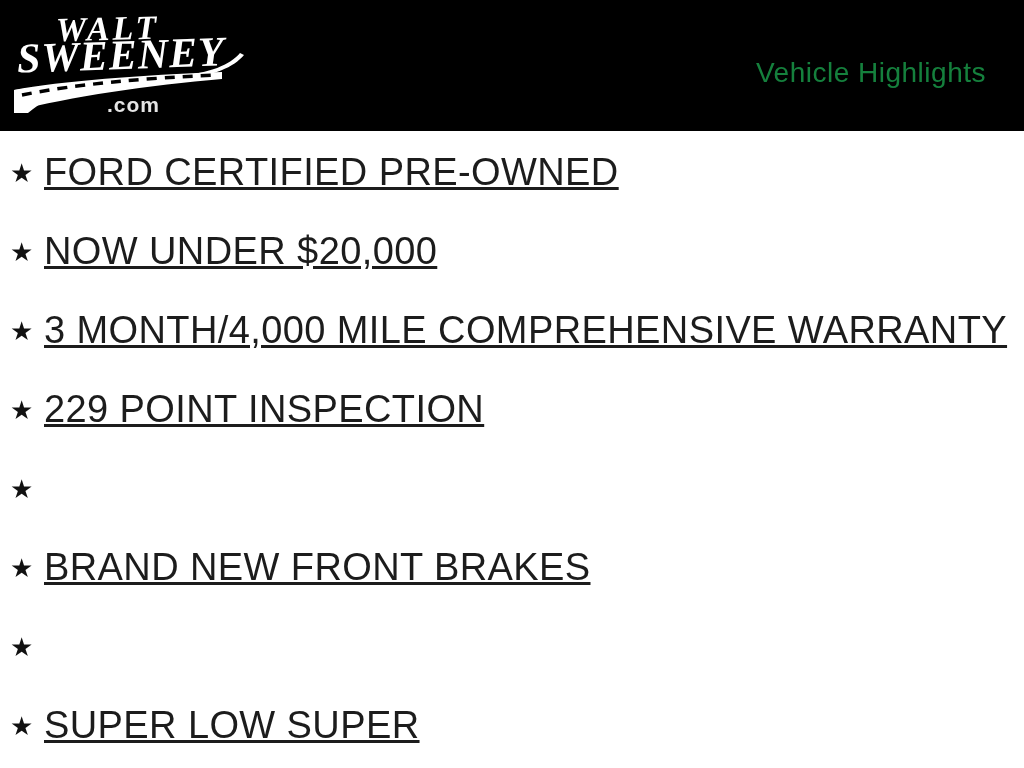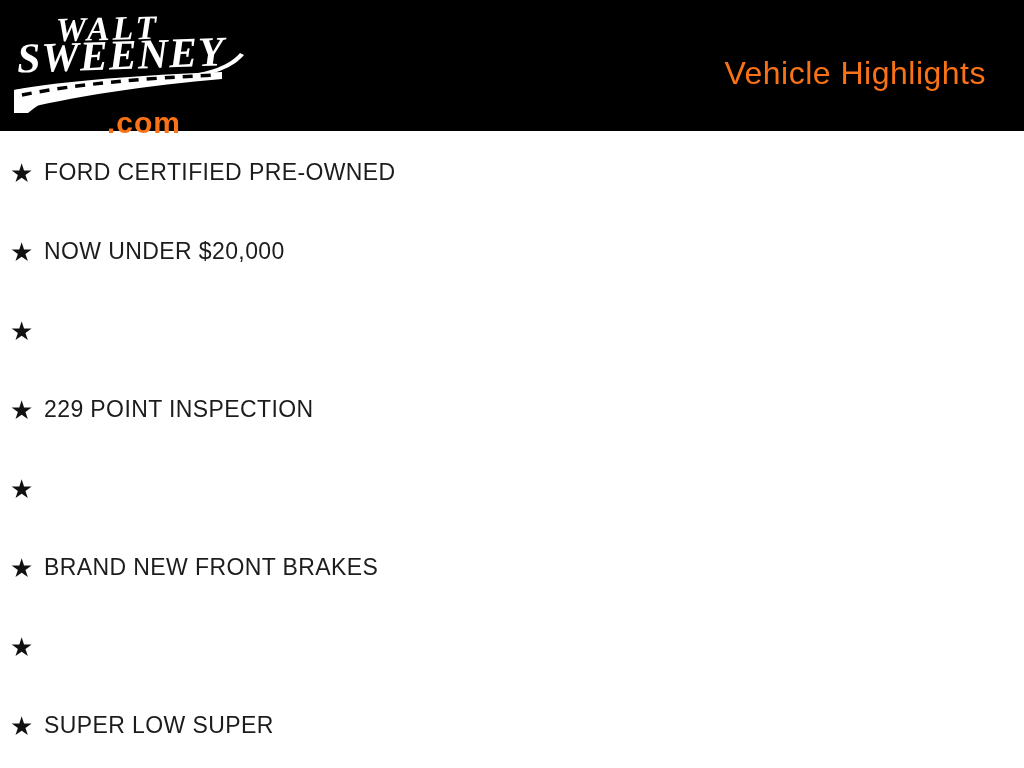--- a/index.html
+++ b/index.html
@@ -17,24 +17,24 @@
     position: relative;
     width: 100%;
     height: 131px;
     background: #000000;
     display: flex;
     align-items: center;
     justify-content: flex-end;
   }
   .page-title {
     margin: 15px 38px 0 0;
-    font-size: 32px;
+    font-size: 28px;
     font-weight: 400;
     letter-spacing: 0.5px;
-    color: #f97316;
+    color: #15803d;
   }
 
   
   .logo {
     position: absolute;
     left: 6px;
     top: 4px;
     width: 240px;
     height: 124px;
   }
@@ -67,27 +67,27 @@
   .logo-road {
     position: absolute;
     left: 0;
     top: 49px;
     width: 240px;
     height: 75px;
   }
   .logo-com {
     position: absolute;
     left: 101px;
-    top: 104px;
+    top: 90px;
     font-family: "Liberation Sans", sans-serif;
     font-weight: bold;
-    font-size: 30px;
+    font-size: 21px;
     line-height: 1;
     letter-spacing: 1px;
-    color: #f97316;
+    color: #e5e5e5;
   }
 
   
   .content { width: 100%; }
   .highlights {
     list-style: none;
     margin: 0;
     padding: 2px 0 0 0;
   }
   .row {
@@ -97,24 +97,25 @@
     padding-left: 10px;
   }
   .star {
     width: 34px;
     flex: 0 0 34px;
     font-size: 26px;
     line-height: 1;
     color: #111111;
   }
   .txt {
-    font-size: 23px;
+    font-size: 38px;
     letter-spacing: 0.4px;
     color: #1c1c1c;
     white-space: nowrap;
+    text-decoration: underline;
   }
 </style>
 </head>
 <body>
 
 <div class="page">
 
   <header class="topbar">
     <div class="logo">
       <span class="logo-line1">WALT</span>
@@ -139,20 +140,21 @@
       <li class="row">
         <span class="star">★</span>
         <span class="txt">FORD CERTIFIED PRE-OWNED</span>
       </li>
       <li class="row">
         <span class="star">★</span>
         <span class="txt">NOW UNDER $20,000</span>
       </li>
       <li class="row">
         <span class="star">★</span>
+        <span class="txt">3 MONTH/4,000 MILE COMPREHENSIVE WARRANTY</span>
       </li>
       <li class="row">
         <span class="star">★</span>
         <span class="txt">229 POINT INSPECTION</span>
       </li>
       <li class="row">
         <span class="star">★</span>
       </li>
       <li class="row">
         <span class="star">★</span>

